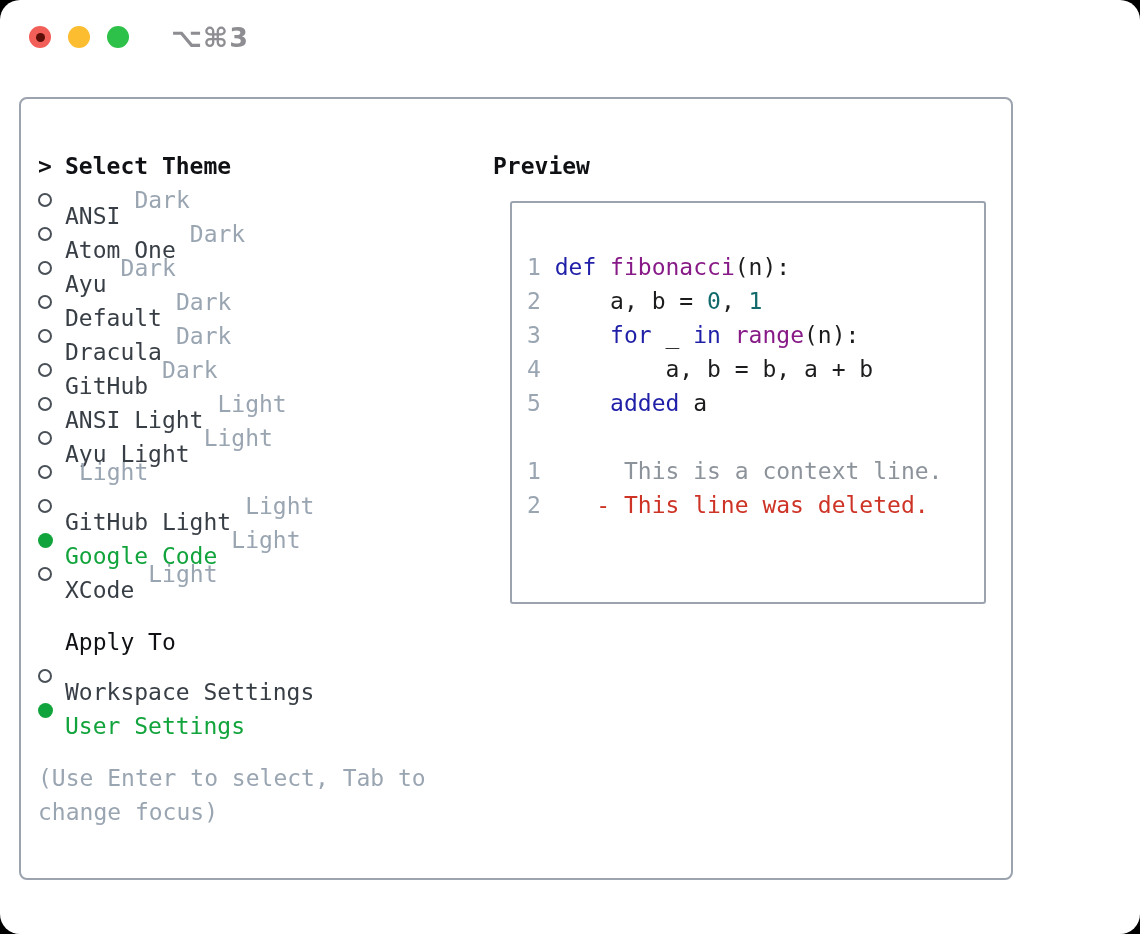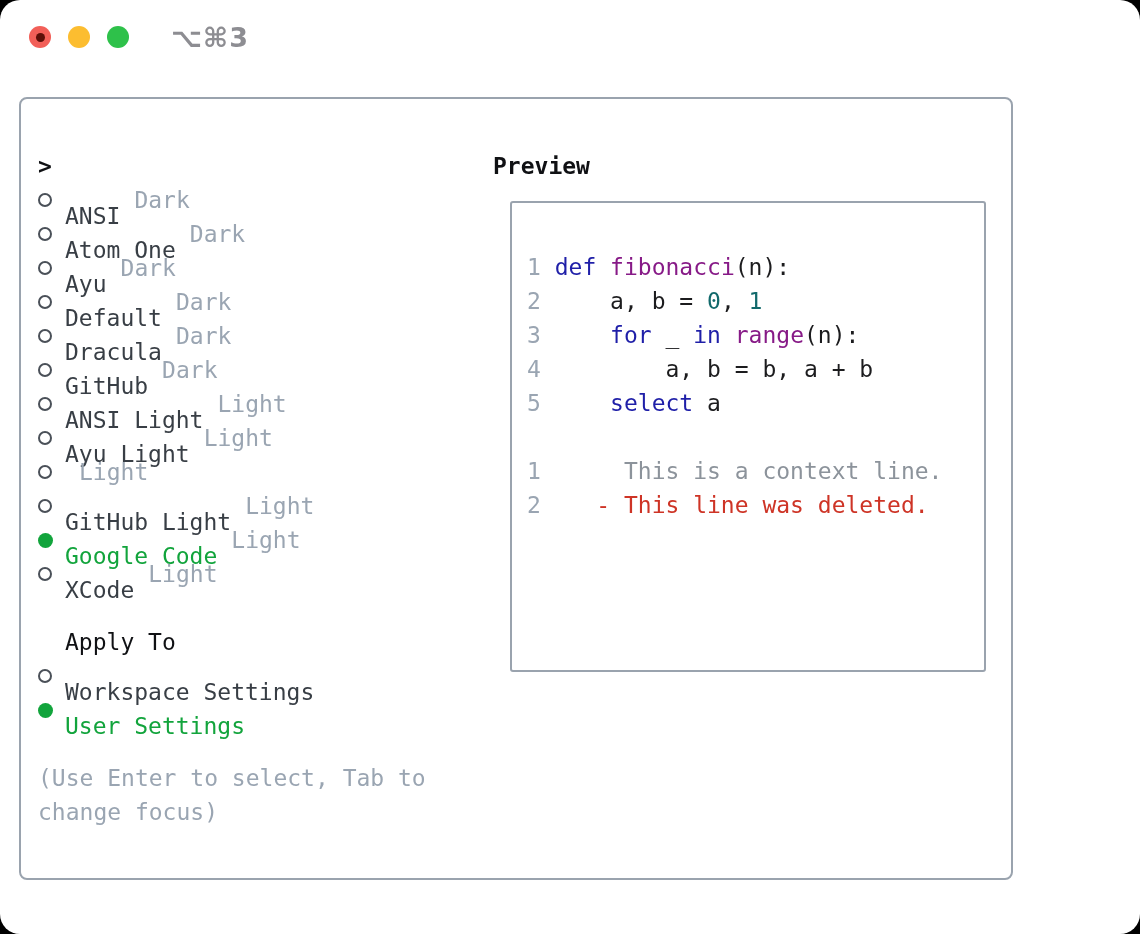--- a/index.html
+++ b/index.html
@@ -49,21 +49,21 @@
   .prompt{color:var(--c-header);font-weight:bold;}
   .hdr{color:var(--c-header);font-weight:bold;}
   .nm{color:var(--c-name);margin-top:32px;}
   .tag{color:var(--c-tag);margin-left:14px;}
   .row.selected .nm{color:var(--c-green);}
   .sub-hdr{color:var(--c-header);}
   .help{color:var(--c-tag);}
   
   .preview-label{position:absolute;left:472px;top:50px;}
   .preview-box{
-    position:absolute;left:489px;top:102px;width:476px;height:471px;
+    position:absolute;left:489px;top:102px;width:476px;height:403px;
     border:2px solid var(--c-border);border-radius:3px;box-sizing:border-box;
     overflow:hidden;background:#fff;
   }
   .code{padding:47px 0 0 15px;}
   .cl{height:34px;line-height:34px;white-space:pre;font-size:23px;}
   .seg.ln{color:var(--c-ln);}
   .seg.kw{color:var(--c-kw);}
   .seg.fn{color:var(--c-fn);}
   .seg.num{color:var(--c-num);}
   .seg.pl{color:var(--c-pl);}
@@ -84,20 +84,21 @@
     <span class="dot green"></span>
     <span class="win-title">⌥⌘3</span>
   </div>
 
   <div class="panel">
 
     <div class="left-col">
 
       <div class="row">
         <span class="mk prompt">&gt;</span>
+        <span class="hdr">Select Theme</span>
       </div>
 
       <div class="row">
         <span class="mk"><i class="ring"></i></span>
         <span class="nm">ANSI</span>
         <span class="tag">Dark</span>
       </div>
       <div class="row">
         <span class="mk"><i class="ring"></i></span>
         <span class="nm">Atom One</span>
@@ -177,21 +178,21 @@
     <div class="row preview-label">
       <span class="hdr">Preview</span>
     </div>
 
     <div class="preview-box">
       <div class="code">
         <div class="cl"><span class="seg ln">1 </span><span class="seg kw">def</span><span class="seg pl"> </span><span class="seg fn">fibonacci</span><span class="seg pl">(n):</span></div>
         <div class="cl"><span class="seg ln">2 </span><span class="seg pl">    a, b = </span><span class="seg num">0</span><span class="seg pl">, </span><span class="seg num">1</span></div>
         <div class="cl"><span class="seg ln">3 </span><span class="seg pl">    </span><span class="seg kw">for</span><span class="seg pl"> _ </span><span class="seg kw">in</span><span class="seg pl"> </span><span class="seg fn">range</span><span class="seg pl">(n):</span></div>
         <div class="cl"><span class="seg ln">4 </span><span class="seg pl">        a, b = b, a + b</span></div>
-        <div class="cl"><span class="seg ln">5 </span><span class="seg pl">    </span><span class="seg kw">select</span><span class="seg pl"> a</span></div>
+        <div class="cl"><span class="seg ln">5 </span><span class="seg pl">    </span><span class="seg kw">added</span><span class="seg pl"> a</span></div>
         <div class="cl"></div>
         <div class="cl"><span class="seg ln">1 </span><span class="seg ctx">     This is a context line.</span></div>
         <div class="cl"><span class="seg ln">2 </span><span class="seg del">   - This line was deleted.</span></div>
       </div>
     </div>
 
   </div>
 </div>
 
 </body></html>

